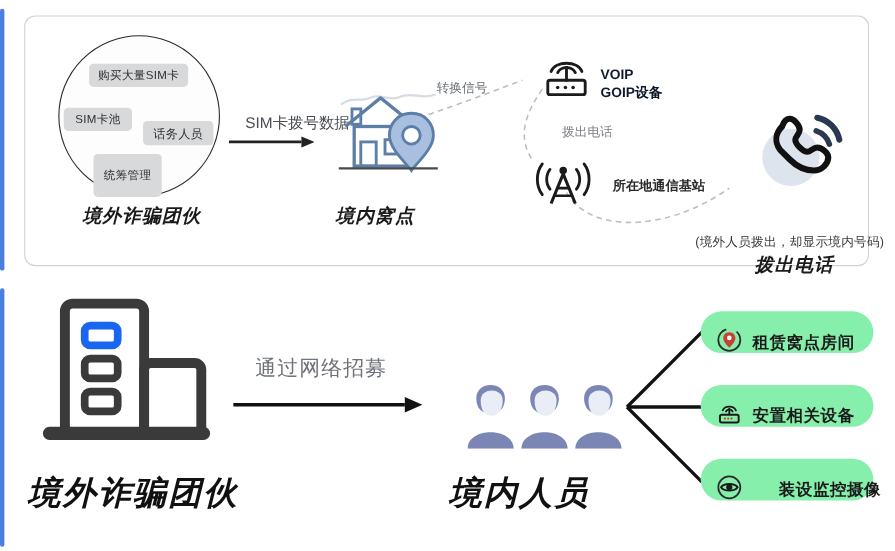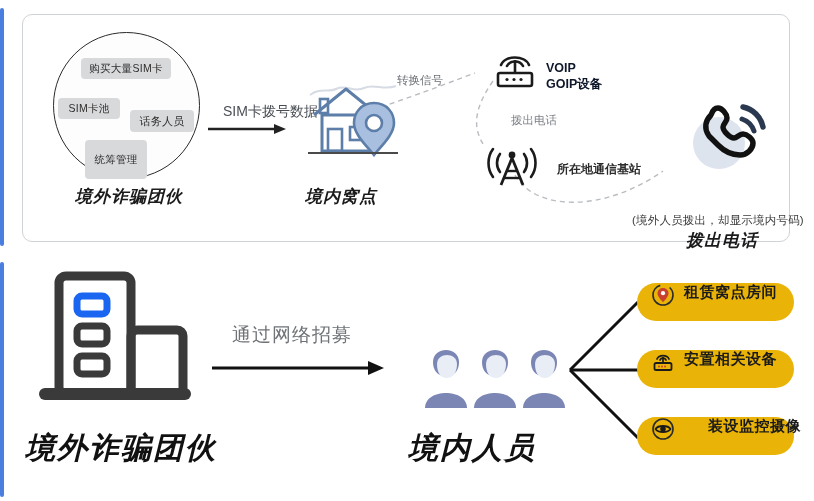--- a/index.html
+++ b/index.html
@@ -73,22 +73,22 @@
   .building{position:absolute;left:35px;top:268px;width:160px;height:142px;}
   .cap-foreign-bot{position:absolute;left:25px;top:428px;font-size:30px;font-weight:bold;font-style:italic;color:#111;letter-spacing:2px;white-space:nowrap;}
   .cap-inland-bot{position:absolute;left:408px;top:428px;font-size:30px;font-weight:bold;font-style:italic;color:#111;letter-spacing:2px;white-space:nowrap;}
 
   .recruit-lbl{position:absolute;left:232px;top:322px;font-size:19px;color:#6f7378;white-space:nowrap;letter-spacing:1px;}
   .recruit-arrow{position:absolute;left:212px;top:360px;width:172px;height:16px;}
 
   .people{position:absolute;left:425px;top:328px;width:142px;height:80px;}
 
   .opt{
-    position:absolute;height:38px;background:#eab308;border-radius:19px;
-    display:flex;align-items:flex-start;padding:0 14px;box-sizing:border-box;
+    position:absolute;height:38px;background:#86efac;border-radius:19px;
+    display:flex;align-items:flex-end;padding:0 14px;box-sizing:border-box;
   }
   .opt-1{left:637px;top:283px;width:157px;}
   .opt-2{left:637px;top:350px;width:157px;}
   .opt-3{left:637px;top:417px;width:157px;gap:24px;}
   .opt-ico{width:24px;height:24px;flex:0 0 24px;margin-right:9px;display:flex;align-items:center;justify-content:center;}
   .opt-txt{font-size:15px;font-weight:bold;color:#1b1b1b;white-space:nowrap;letter-spacing:.5px;}
   .branch-svg{position:absolute;left:560px;top:270px;width:90px;height:200px;}
 </style>
 </head>
 <body>

